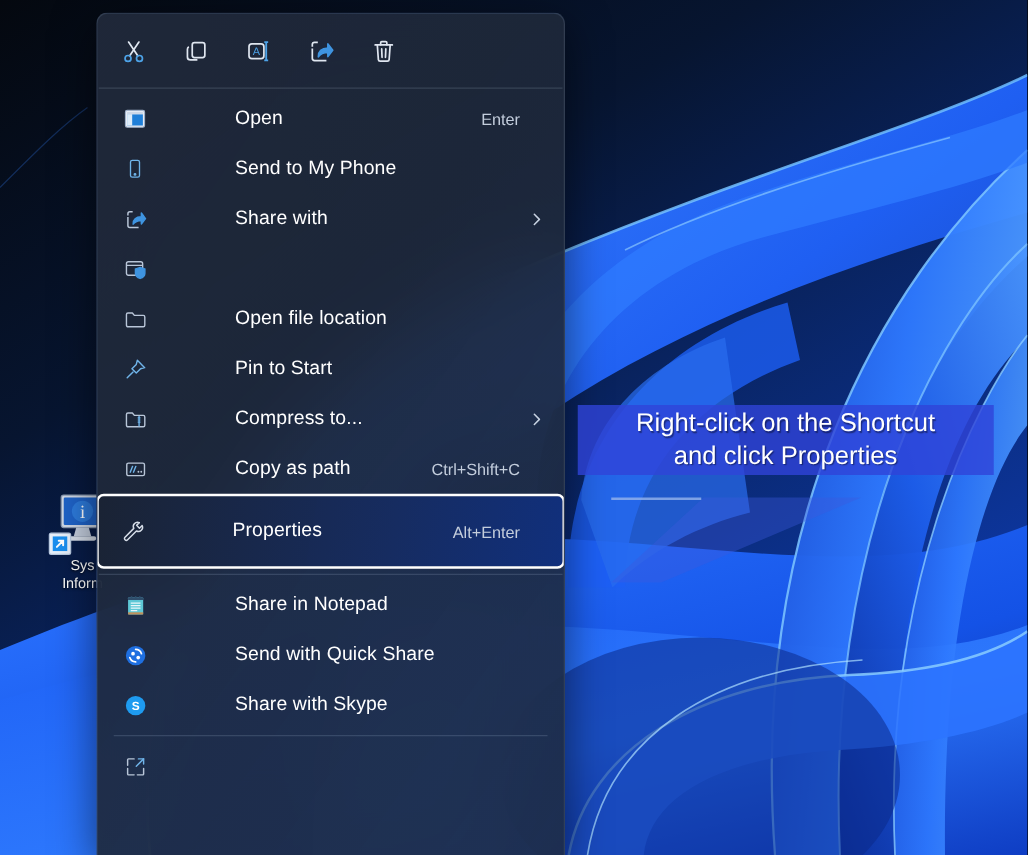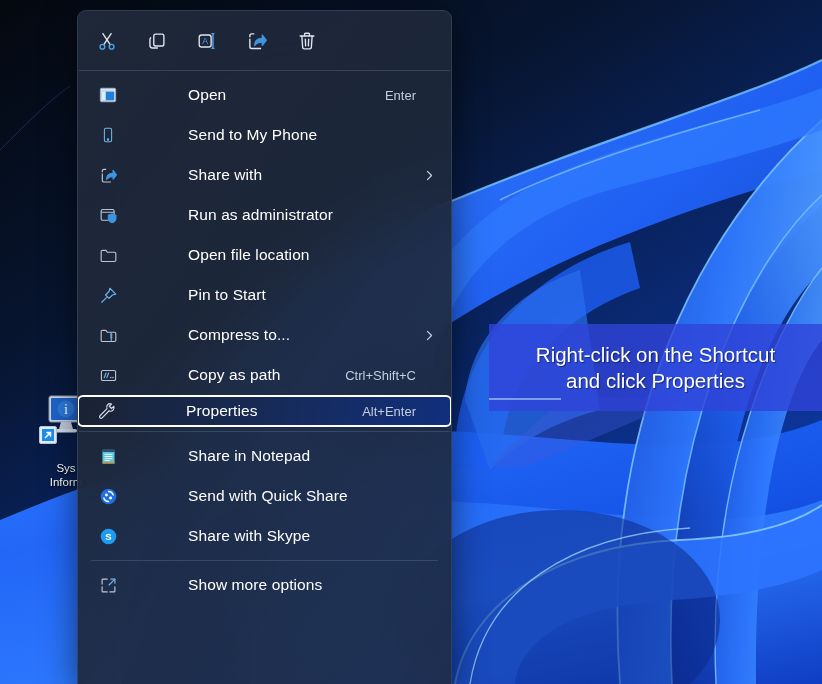--- a/index.html
+++ b/index.html
@@ -19,21 +19,21 @@
     position:absolute; left:33px; top:392px; width:66px;
     text-align:center; z-index:2;
   }
   #desktop-icon .ic-wrap { position:relative; width:46px; height:46px; margin:0 auto; }
   #desktop-icon .badge {
     position:absolute; left:-4px; bottom:-6px; width:18px; height:18px;
     background:#e8f0fb; border:1px solid #b9c9e0; border-radius:2px;
   }
   #desktop-icon .badge svg { position:absolute; left:2px; top:2px; }
   #desktop-icon .lbl {
-    margin-top:23px; font-size:11.5px; color:#ffffff; line-height:14px;
+    margin-top:8px; font-size:11.5px; color:#ffffff; line-height:14px;
     text-shadow:0 1px 2px rgba(0,0,0,.85);
   }
 
   
   #context-menu {
     position:absolute; left:77px; top:10px; width:375px; height:674px;
     background:linear-gradient(125deg, rgba(32,41,58,.955) 0%, rgba(30,40,58,.93) 45%, rgba(30,44,70,.90) 100%);
     border:1px solid rgba(120,140,170,.22);
     border-bottom:none;
     border-radius:9px 9px 0 0;
@@ -67,27 +67,27 @@
     flex:1; margin-left:30px; color:#ffffff;
     font-size:15.5px; letter-spacing:.1px; white-space:nowrap;
   }
   .mi-accel { color:#c3cddc; font-size:13px; margin-right:20px; }
   .mi-chevron { color:#c7d2e2; display:flex; align-items:center; }
 
   
   .menu-item.selected {
     background:linear-gradient(100deg, rgba(26,35,52,.99) 0%, rgba(22,44,96,.97) 62%, rgba(16,48,126,.96) 100%);
     border:2px solid #ffffff; border-radius:6px;
-    height:32px; margin:0 -1px; padding-left:16px;
+    height:60px; margin:0 -1px; padding-left:16px;
   }
   .menu-item.selected .mi-label { font-size:15.5px; }
 
   
   #callout {
-    position:absolute; left:489px; top:324px; width:333px; height:87px;
+    position:absolute; left:462px; top:324px; width:333px; height:56px;
     background:rgba(47,67,216,.80);
     z-index:8;
     display:flex; flex-direction:column; align-items:center; justify-content:center;
   }
   #callout .co-line {
     color:#ffffff; font-size:20.5px; line-height:26px;
     text-shadow:1px 1px 1px rgba(0,0,0,.45);
     white-space:nowrap;
   }
   #callout-underline {
@@ -284,21 +284,20 @@
     </div>
 
     <div class="menu-item">
       <span class="mi-icon">
         <svg width="19" height="19" viewBox="0 0 22 22" fill="none" stroke="#b9c6d8" stroke-width="1.3">
           <rect x="2.5" y="4" width="15" height="12.5" rx="1.8"></rect>
           <path d="M2.5,7.3 L17.5,7.3"></path>
           <path d="M15.2,9.2 L19.6,10.6 L19.6,14.5 C19.6,17 17.5,18.6 15.2,19.4 C12.9,18.6 10.8,17 10.8,14.5 L10.8,10.6 Z" fill="#3f94e0" stroke="#3f94e0"></path>
         </svg>
       </span>
-      <span class="mi-label">Run as administrator</span>
       <span class="mi-accel"></span>
     </div>
 
     <div class="menu-item">
       <span class="mi-icon">
         <svg width="19" height="19" viewBox="0 0 22 22" fill="none" stroke="#b9c6d8" stroke-width="1.3" stroke-linejoin="round">
           <path d="M2.5,16.5 L2.5,6.5 C2.5,5.7 3.1,5.1 3.9,5.1 L8,5.1 L9.8,7.3 L18.1,7.3 C18.9,7.3 19.5,7.9 19.5,8.7 L19.5,16.5 C19.5,17.3 18.9,17.9 18.1,17.9 L3.9,17.9 C3.1,17.9 2.5,17.3 2.5,16.5 Z"></path>
         </svg>
       </span>
       <span class="mi-label">Open file location</span>
@@ -418,21 +417,20 @@
     <div class="menu-item">
       <span class="mi-icon">
         <svg width="19" height="19" viewBox="0 0 22 22" fill="none" stroke="#b9c6d8" stroke-width="1.35" stroke-linecap="round" stroke-linejoin="round">
           <path d="M9.6,3.6 L4.4,3.6 C3.9,3.6 3.6,3.9 3.6,4.4 L3.6,9.4"></path>
           <path d="M3.6,12.6 L3.6,17.6 C3.6,18.1 3.9,18.4 4.4,18.4 L9.6,18.4"></path>
           <path d="M12.6,18.4 L17.6,18.4 C18.1,18.4 18.4,18.1 18.4,17.6 L18.4,12.6"></path>
           <path d="M11.6,10.4 L18.4,3.6" stroke="#6fb3e8"></path>
           <path d="M13.6,3.6 L18.4,3.6 L18.4,8.4" stroke="#6fb3e8"></path>
         </svg>
       </span>
-      <span class="mi-label">Show more options</span>
       <span class="mi-accel"></span>
     </div>
   </div>
 
 </div>
 
 <svg id="callout-tail" width="333" height="80">
   <path d="M0,70 L74,2 L200,2 L40,70 Z" fill="rgba(60,90,220,0.38)"></path>
 </svg>
 <div id="callout">

